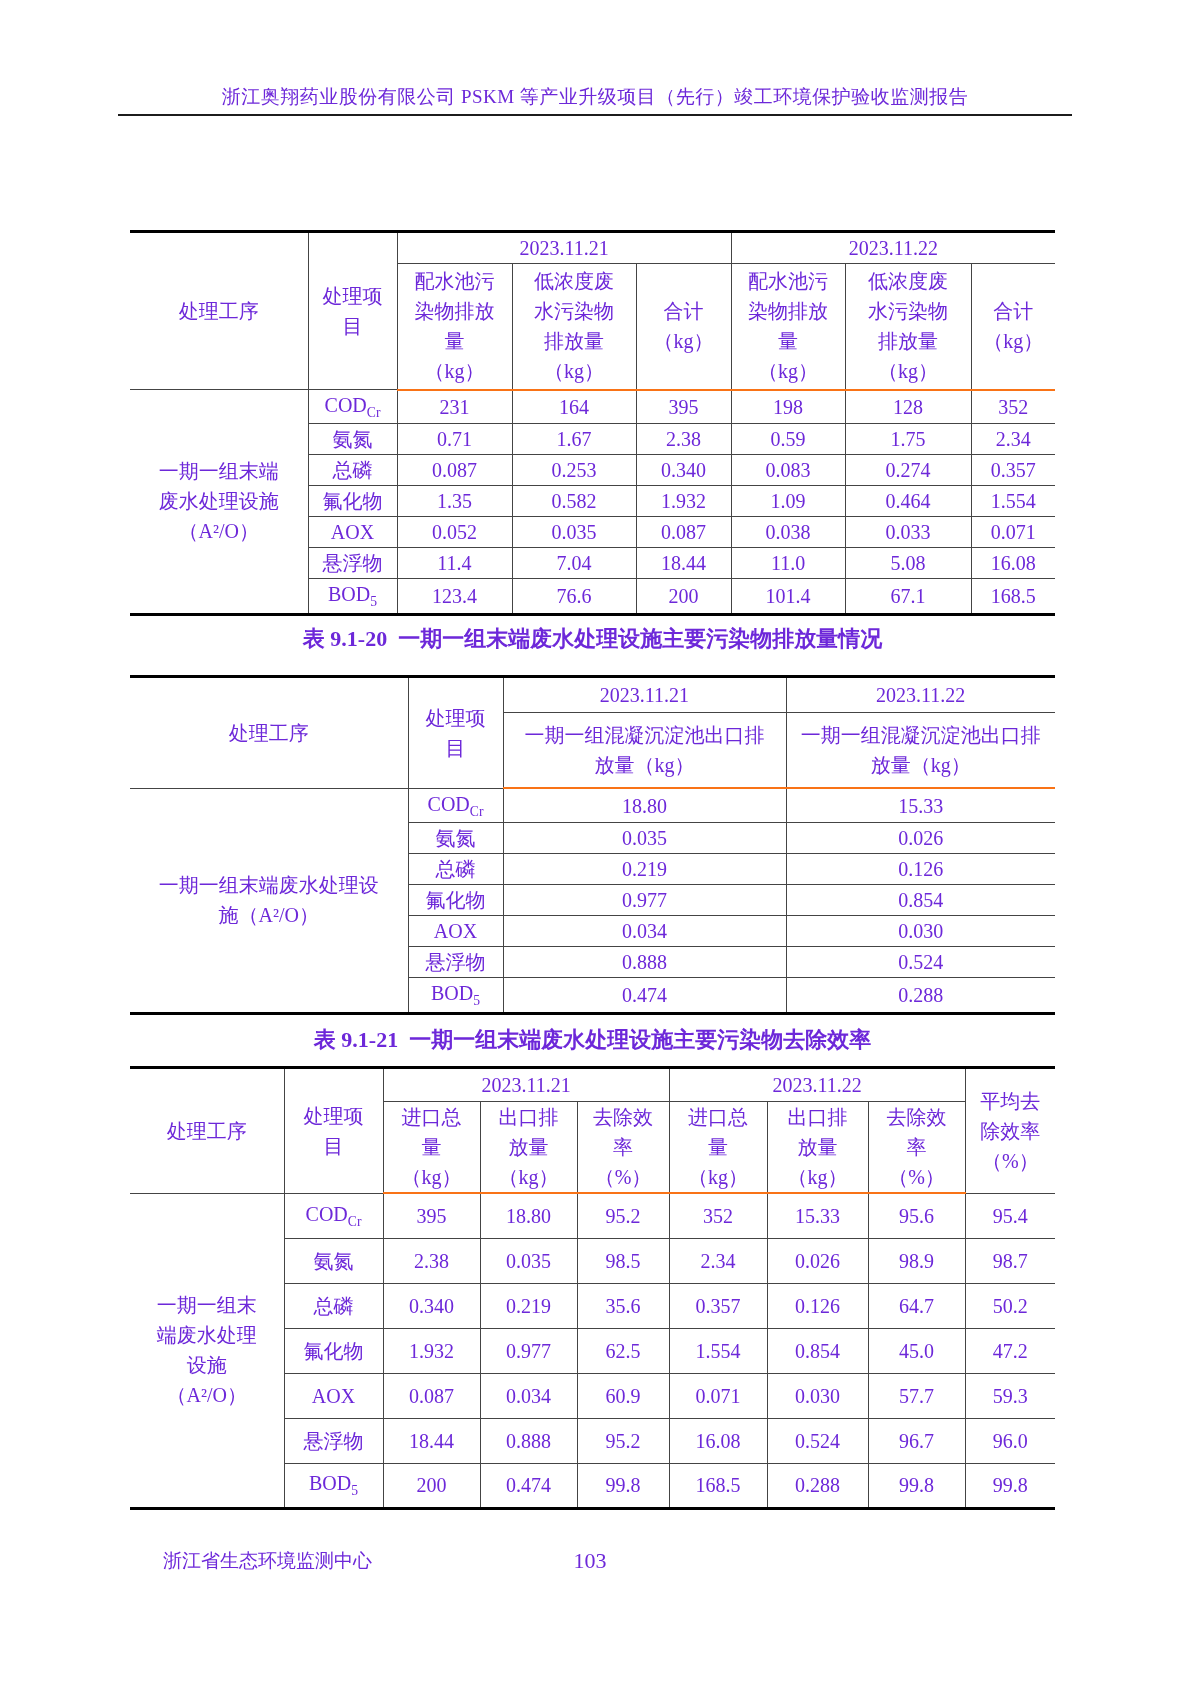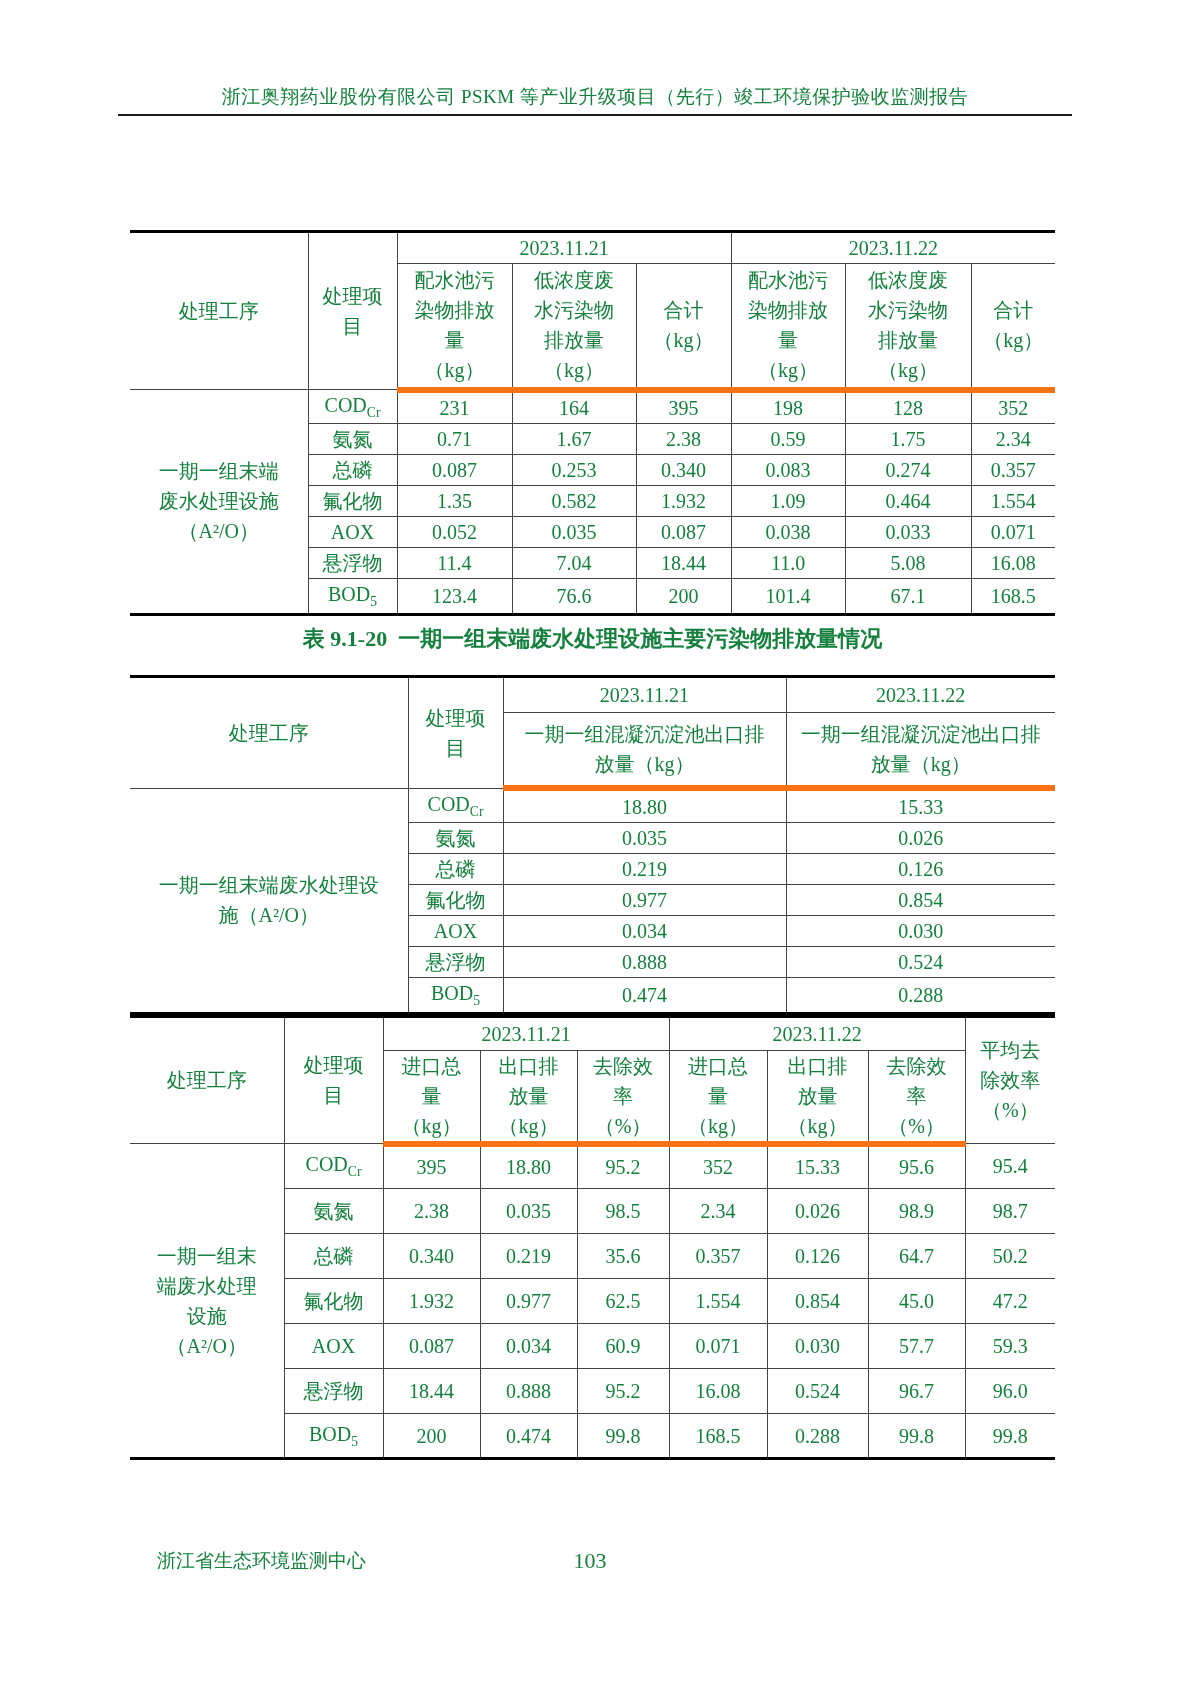--- a/index.html
+++ b/index.html
@@ -1,18 +1,18 @@
 <!DOCTYPE html>
 <html><head>
 <meta charset="utf-8">
 <style>
   html,body { margin:0; padding:0; background:#e8e8e8; }
   .page {
     position:relative; width:1190px; height:1683px; background:#ffffff;
-    font-family:"Liberation Serif","DejaVu Serif",serif; color:#15803d;
+    font-family:"Liberation Serif","DejaVu Serif",serif; color:#6d28d9;
     margin:0 auto; overflow:hidden;
   }
   .doc-header {
     position:absolute; top:84px; left:110px; width:970px;
     text-align:center; font-size:19px; letter-spacing:0.5px; white-space:nowrap;
   }
   .header-rule {
     position:absolute; top:114px; left:118px; width:954px;
     border-bottom:2.5px solid #1c1c1c;
   }
@@ -28,35 +28,35 @@
     border-collapse:collapse; table-layout:fixed; width:925px;
     border-top:3px solid #000; border-bottom:3px solid #000;
     border-left-style:hidden; border-right-style:hidden;
     font-size:20px;
   }
   table.rpt th, table.rpt td {
     border:1px solid #444; text-align:center; vertical-align:middle;
     padding:0 3px; font-weight:normal; line-height:1.5;
     overflow:hidden;
   }
-  table.rpt thead tr:last-child th { border-bottom:6px solid #f97316; }
+  table.rpt thead tr:last-child th { border-bottom:2px solid #f97316; }
   .pre { white-space:pre-line; }
   sub { font-size:0.68em; }
   
   .t19 thead tr.r1 { height:32px; }
   .t19 thead tr.r2 { height:126px; }
   .t19 tbody tr    { height:30px; }
   .t20 thead tr.r1 { height:36px; }
   .t20 thead tr.r2 { height:76px; }
   .t20 tbody tr    { height:31px; }
   .t21 thead tr.r1 { height:34px; }
   .t21 thead tr.r2 { height:92px; }
   .t21 tbody tr    { height:45px; }
   .doc-footer-org {
-    position:absolute; top:1548px; left:157px; font-size:19px;
+    position:absolute; top:1548px; left:163px; font-size:19px;
   }
   .doc-footer-page {
     position:absolute; top:1548px; left:540px; width:100px;
     text-align:center; font-size:22px;
   }
 </style>
 </head>
 <body>
 
 <div class="page">
@@ -235,20 +235,21 @@
             <td>0.524</td>
           </tr>
           <tr>
             <td>BOD<sub>5</sub></td>
             <td>0.474</td>
             <td>0.288</td>
           </tr>
         </tbody>
     </table>
 
+    <div class="table-title t-title-21">表 9.1-21  一期一组末端废水处理设施主要污染物去除效率</div>
     <table class="rpt t21">
       <colgroup>
         <col style="width:154px">
           <col style="width:99px">
           <col style="width:97px">
           <col style="width:97px">
           <col style="width:92px">
         <col style="width:98px">
           <col style="width:101px">
           <col style="width:97px">

